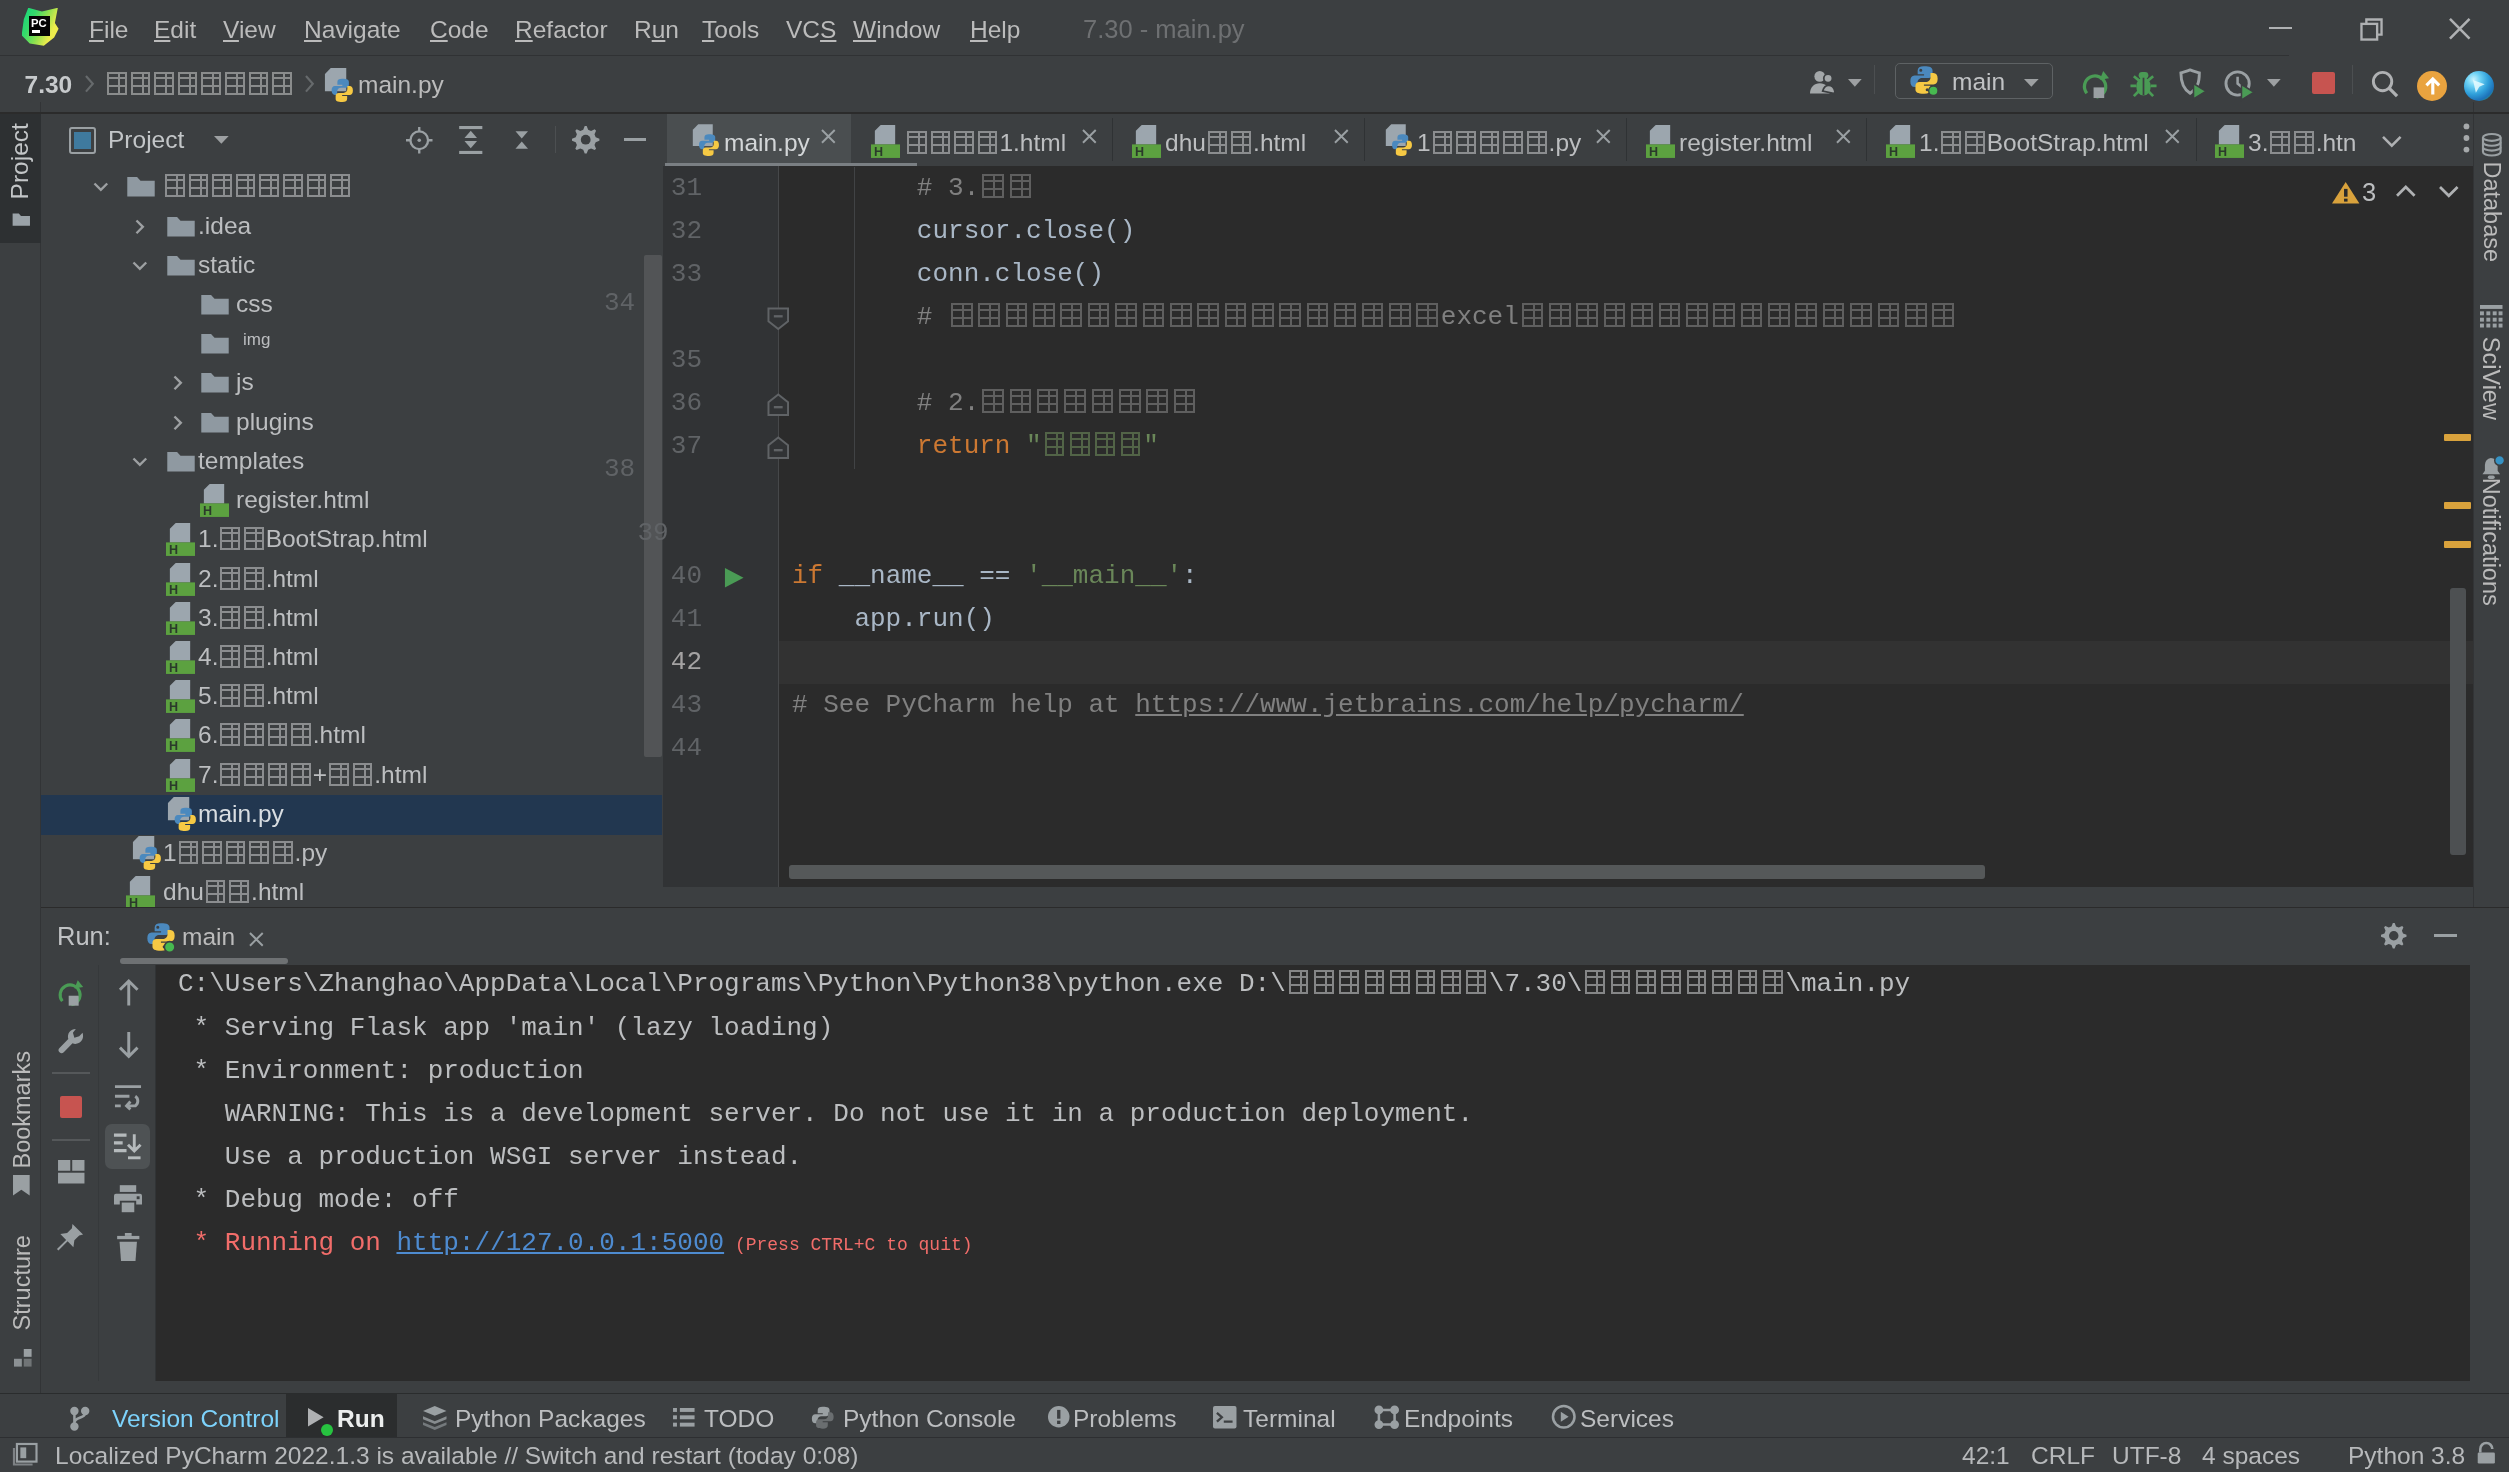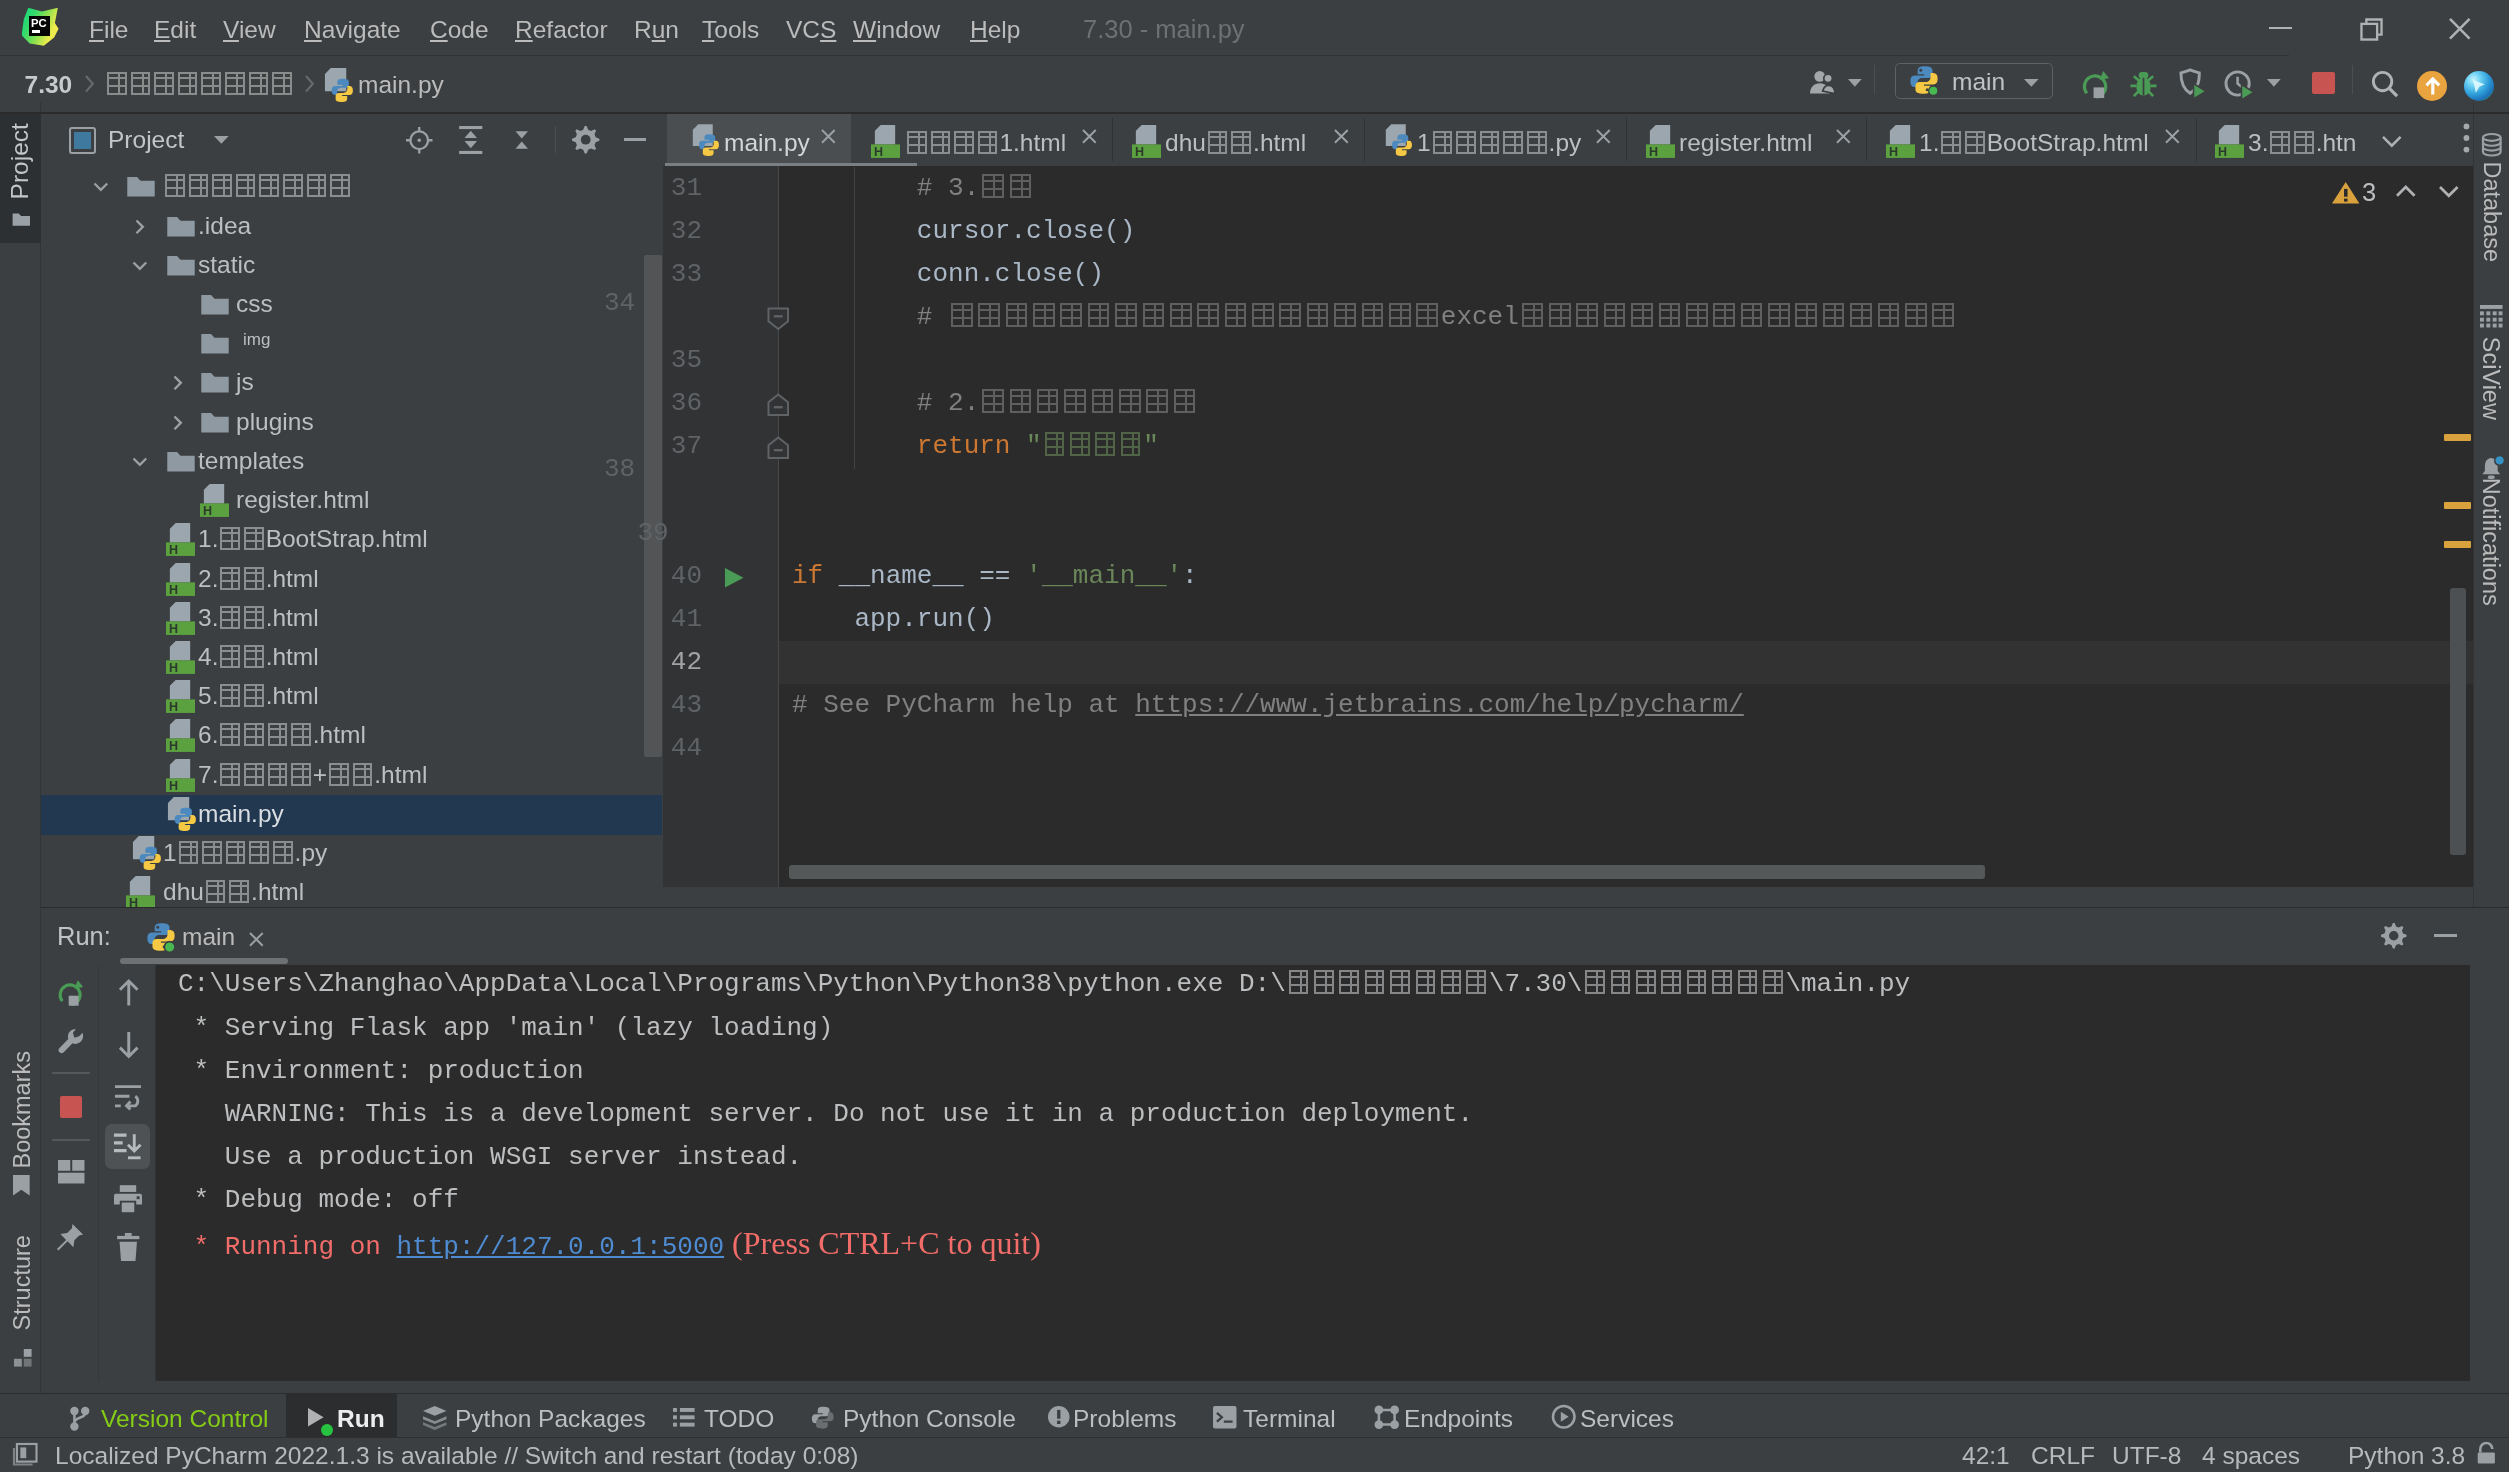--- a/index.html
+++ b/index.html
@@ -563,34 +563,34 @@
       <path d="M2.5 9h18l-1.5 20h-15z"></path>
     </svg>
 <div class="abs" style="left:155px;top:965px;width:1px;height:416px;background:#313436"></div>
 <div class="abs" style="left:98px;top:965px;width:1px;height:416px;background:#36393b"></div>
 <div class="t mono" style="left:178px;top:963px;font-size:26px;line-height:43px;color:#bcbec0">C:\Users\Zhanghao\AppData\Local\Programs\Python\Python38\python.exe D:\<span class="c"></span><span class="c"></span><span class="c"></span><span class="c"></span><span class="c"></span><span class="c"></span><span class="c"></span><span class="c"></span>\7.30\<span class="c"></span><span class="c"></span><span class="c"></span><span class="c"></span><span class="c"></span><span class="c"></span><span class="c"></span><span class="c"></span>\main.py</div>
 <div class="t mono" style="left:178px;top:1007px;font-size:26px;line-height:43px;color:#bcbec0">&nbsp;* Serving Flask app 'main' (lazy loading)</div>
 <div class="t mono" style="left:178px;top:1050px;font-size:26px;line-height:43px;color:#bcbec0">&nbsp;* Environment: production</div>
 <div class="t mono" style="left:178px;top:1093px;font-size:26px;line-height:43px;color:#bcbec0">&nbsp;&nbsp;&nbsp;WARNING: This is a development server. Do not use it in a production deployment.</div>
 <div class="t mono" style="left:178px;top:1136px;font-size:26px;line-height:43px;color:#bcbec0">&nbsp;&nbsp;&nbsp;Use a production WSGI server instead.</div>
 <div class="t mono" style="left:178px;top:1179px;font-size:26px;line-height:43px;color:#bcbec0">&nbsp;* Debug mode: off</div>
-<div class="t mono" style="left:178px;top:1222px;font-size:26px;line-height:43px;color:#bcbec0">&nbsp;<span style="color:#f26d6a">* Running on </span><span style="color:#4e8bd0;text-decoration:underline">http://127.0.0.1:5000</span><span style="color:#f26d6a;font-family:Liberation Serif, serif;font-size:32px"> (Press CTRL+C to quit)</span></div>
+<div class="t mono" style="left:178px;top:1222px;font-size:26px;line-height:43px;color:#bcbec0">&nbsp;<span style="color:#f26d6a">* Running on </span><span style="color:#4e8bd0;text-decoration:underline">http://127.0.0.1:5000</span><span style="color:#f26d6a;font-family:Liberation Mono, monospace;font-size:18px"> (Press CTRL+C to quit)</span></div>
 </div>
 
 <div class="abs" id="toolbar-bottom" style="left:0;top:1393px;width:2509px;height:44px;background:#3c3f41;border-top:1px solid #2a2c2d"></div>
 <div class="abs" id="statusbar" style="left:0;top:1437px;width:2509px;height:35px;background:#3c3f41;border-top:1px solid #2d2f31"></div>
 <div id="botc">
 <div class="abs" style="left:286px;top:1394px;width:111px;height:43px;background:#2b2d2e"></div>
 <svg class="abs" style="left:70px;top:1407px" width="19.6" height="23.5" viewBox="0 0 20 24" fill="none" stroke="#9aa0a3" stroke-width="2.6">
       <circle cx="4.5" cy="4" r="3" fill="#9aa0a3"></circle>
       <circle cx="15.5" cy="4" r="3" fill="#9aa0a3"></circle>
       <circle cx="4.5" cy="20" r="3" fill="#9aa0a3"></circle>
       <path d="M4.5 6v12M15.5 6c0 6-11 4-11 10"></path>
     </svg>
-<div class="t" style="left:101px;top:1407px;font-size:24.5px;color:#84cc16">Version Control</div>
+<div class="t" style="left:112px;top:1407px;font-size:24.5px;color:#7dd3fc">Version Control</div>
 <svg class="abs" style="left:307px;top:1407px" width="17.6" height="20.6" viewBox="0 0 18 21">
       <path fill="#afb1b3" d="M1 1l16 9.5L1 20z"></path>
     </svg>
 <div class="abs" style="left:321px;top:1424px;width:11.8px;height:11.8px;border-radius:50%;background:#27c340"></div>
 <div class="t" style="left:337px;top:1407px;font-size:24.5px;font-weight:bold;color:#eceeee">Run</div>
 <svg class="abs" style="left:423px;top:1406px" width="23.5" height="23.5" viewBox="0 0 24 24" fill="#9aa0a3">
       <path d="M12 0l12 5-12 5L0 5z"></path>
       <path d="M0 10.5l12 5 12-5v3l-12 5-12-5z" opacity=".8"></path>
       <path d="M0 16.5l12 5 12-5v3l-12 5-12-5z" opacity=".6"></path>
     </svg>

